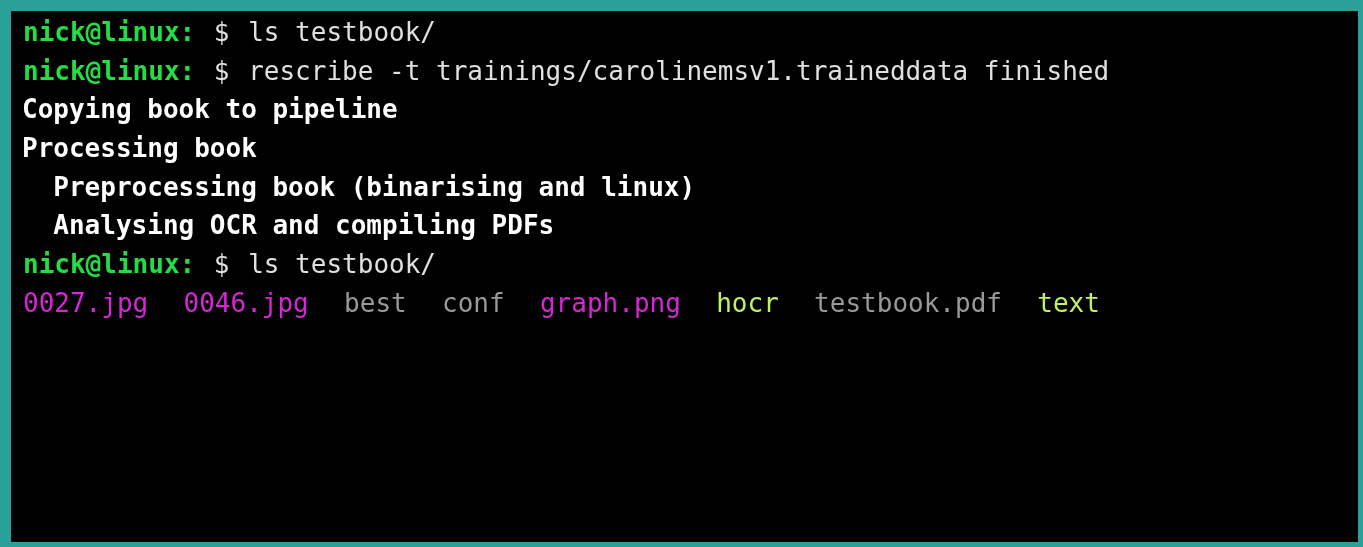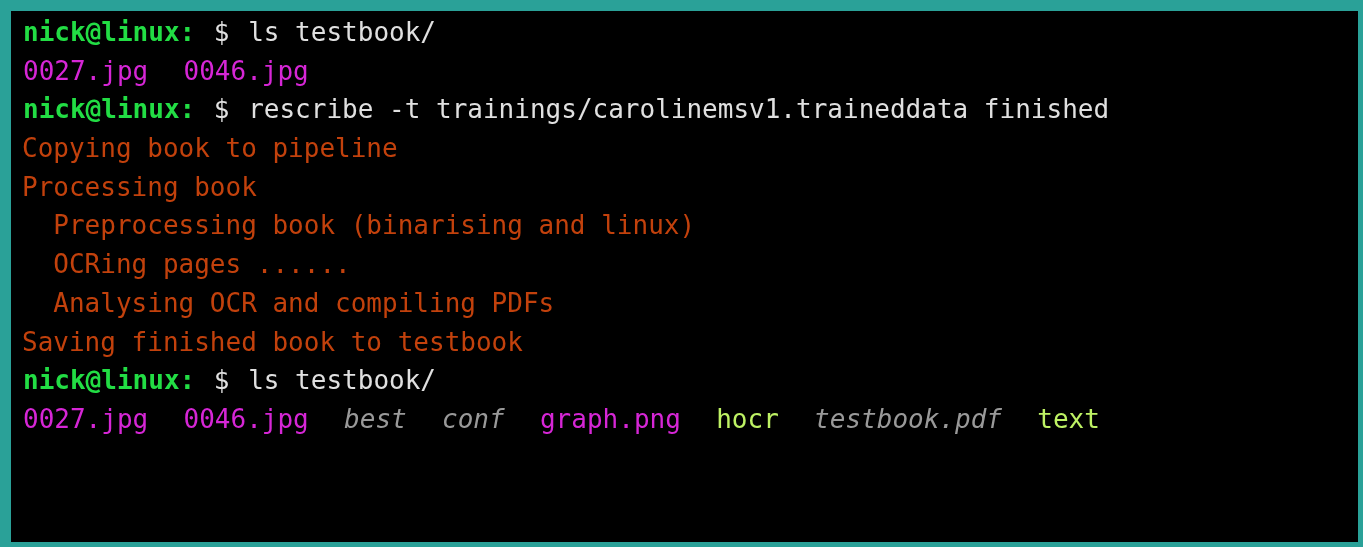--- a/index.html
+++ b/index.html
@@ -33,46 +33,43 @@
     .dollar {
       color: #e0e0e0;
     }
     .cmd {
       color: #e0e0e0;
     }
     .magenta {
       color: #d626d6;
     }
     .orange {
-      color: #c2410c;
+      color: #ffffff;
+      font-weight: bold;
     }
     .blue {
       color: #bef264;
     }
     .gray {
       color: #999999;
-      font-style: italic;
     }
     .cursor {
       display: inline-block;
       width: 15px;
       height: 28px;
       background: #cccccc;
       vertical-align: text-bottom;
       margin-bottom: 2px;
     }
   </style>
 </head>
 <body>
 
 <div class="terminal">
   <div class="line"><span class="prompt">nick@linux:</span><span class="dollar"> <span>$</span> </span><span class="cmd">ls testbook/</span></div>
-  <div class="line"><span class="magenta">0027.jpg</span><span class="gray">  </span><span class="magenta">0046.jpg</span></div>
   <div class="line"><span class="prompt">nick@linux:</span><span class="dollar"> <span>$</span> </span><span class="cmd">rescribe -t trainings/carolinemsv1.traineddata finished</span></div>
   <div class="line orange">Copying book to pipeline</div>
   <div class="line orange">Processing book</div>
   <div class="line orange">  Preprocessing book (binarising and linux)</div>
-  <div class="line orange">  OCRing pages ......</div>
   <div class="line orange">  Analysing OCR and compiling PDFs</div>
-  <div class="line orange">Saving finished book to testbook</div>
   <div class="line"><span class="prompt">nick@linux:</span><span class="dollar"> <span>$</span> </span><span class="cmd">ls testbook/</span></div>
   <div class="line"><span class="magenta">0027.jpg</span><span class="gray">  </span><span class="magenta">0046.jpg</span><span class="gray">  </span><span class="gray">best</span><span class="gray">  </span><span class="gray">conf</span><span class="gray">  </span><span class="magenta">graph.png</span><span class="gray">  </span><span class="blue">hocr</span><span class="gray">  </span><span class="gray">testbook.pdf</span><span class="gray">  </span><span class="blue">text</span></div>
 </div>
 
 </body></html>

